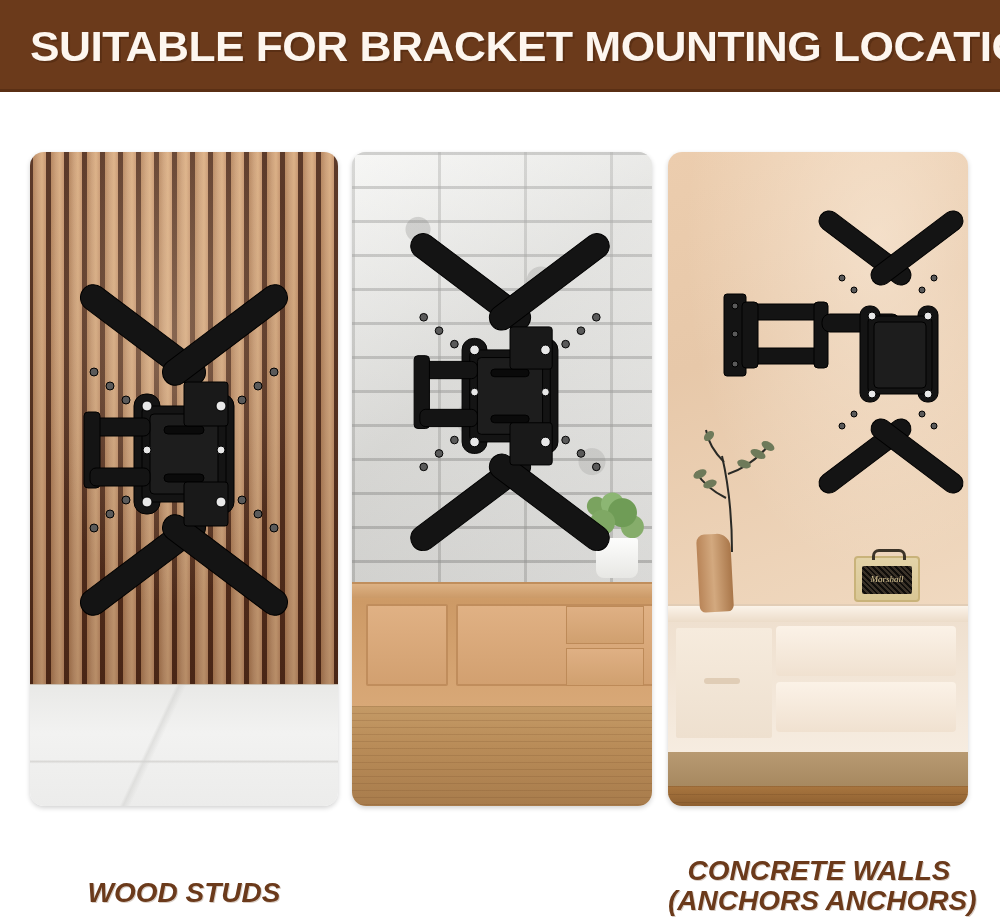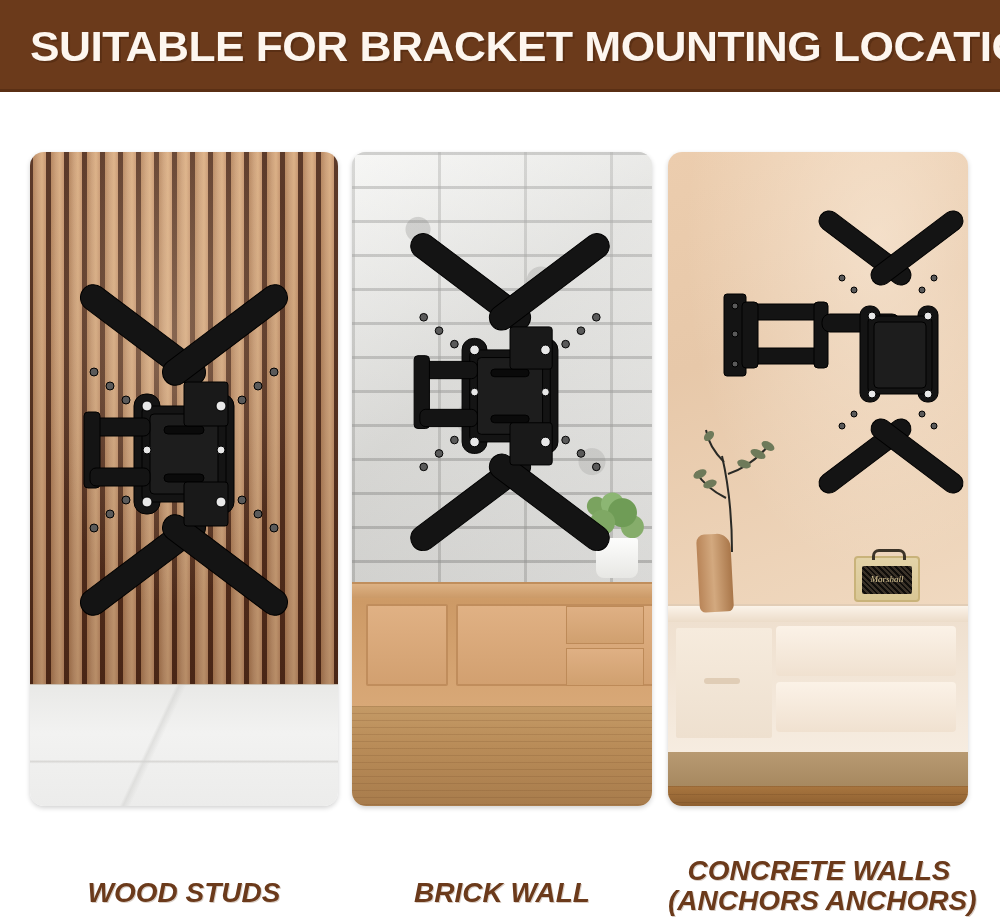--- a/index.html
+++ b/index.html
@@ -478,18 +478,17 @@
           </g>
         </svg>
       </div>
     </div>
   </div>
 
 </div>
 
 <div id="captions">
   <div class="caption" id="caption-wood-studs">WOOD STUDS</div>
-  <div class="caption" id="caption-brick-wall">BRICK WALL</div>
   <div class="caption" id="caption-concrete-walls">
     <span>CONCRETE WALLS</span>
     <span class="line2">(ANCHORS ANCHORS)</span>
   </div>
 </div>
 
 </body></html>

